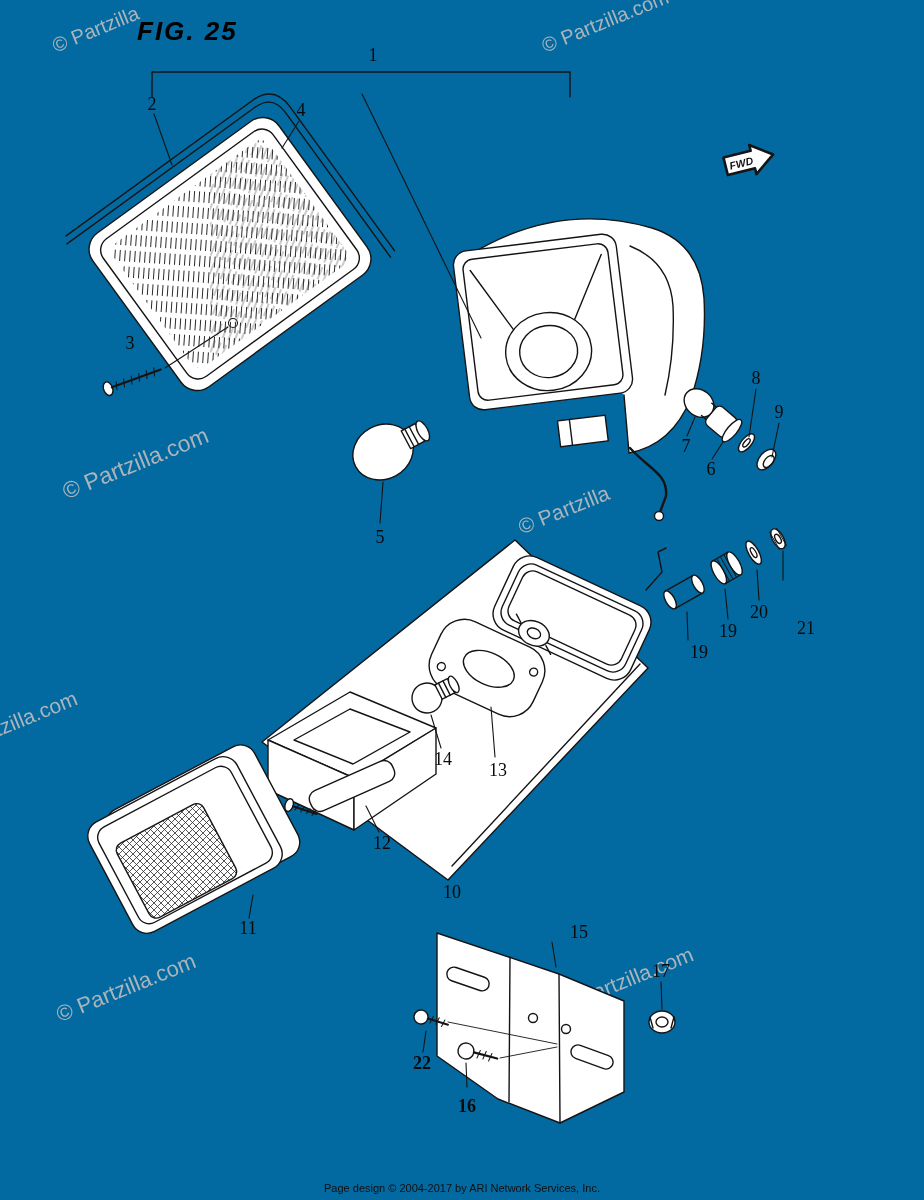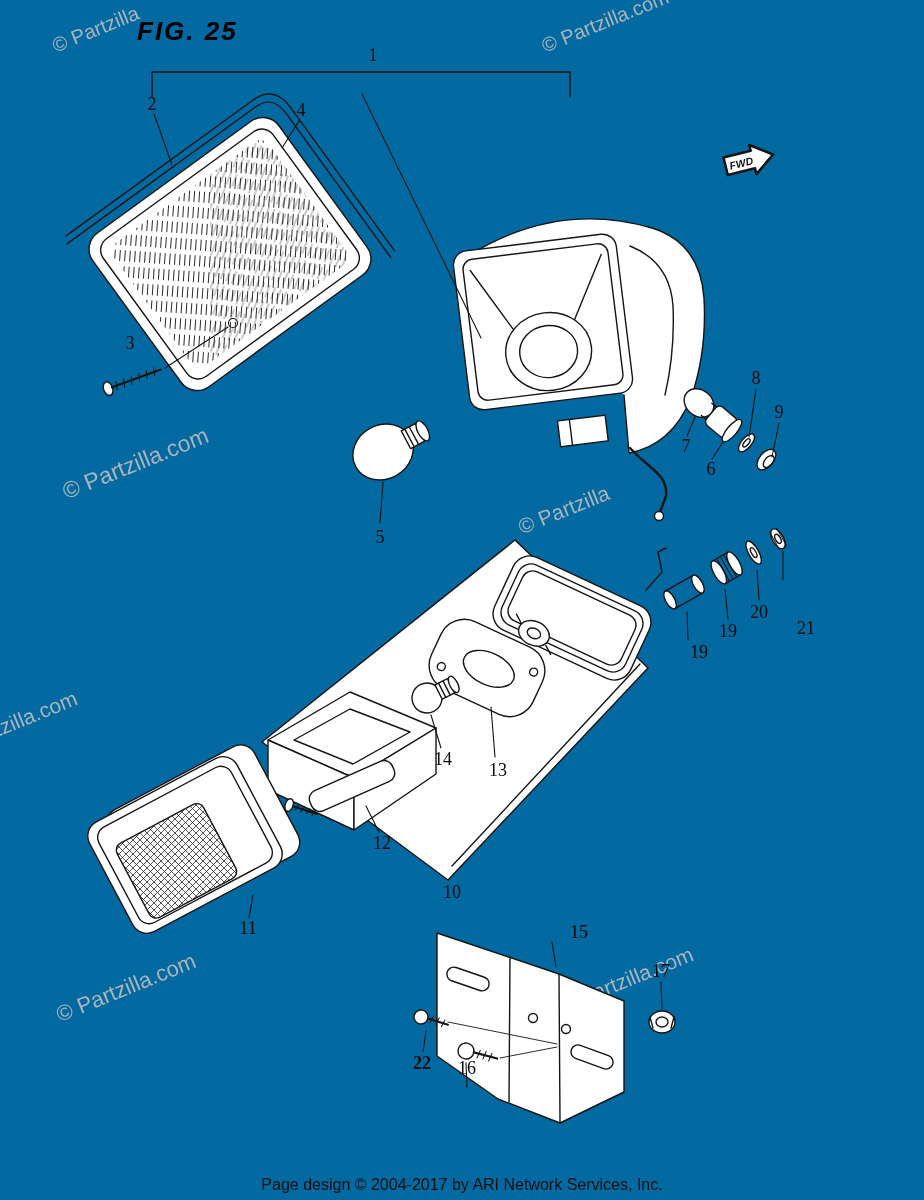--- a/index.html
+++ b/index.html
@@ -10,21 +10,21 @@
   .wm-layer { z-index:0; }
   .diagram-svg { position:absolute; left:0; top:0; z-index:1; }
   .callout-layer { z-index:2; pointer-events:none; }
   .watermark { position:absolute; color:#bdbdbd; opacity:.9; white-space:nowrap;
                font-family:"Liberation Sans", sans-serif; }
   .callout { position:absolute; transform:translate(-50%,-50%);
              font-family:"Liberation Serif", serif; font-size:18px; color:#0a0a0a; }
   .fig-title { position:absolute; left:137px; top:16px; z-index:3;
                font-style:italic; font-weight:bold; font-size:26px; letter-spacing:2px; color:#000; }
   .footer { position:absolute; left:0; right:0; bottom:6px; z-index:3; text-align:center;
-            font-size:16px; color:#101010; font-family:"Liberation Sans", sans-serif; }
+            font-size:11px; color:#101010; font-family:"Liberation Sans", sans-serif; }
 </style>
 </head>
 <body>
 
 <div class="page">
 
   <div class="fig-title">FIG. 25</div>
 
   <div class="wm-layer">
       <div class="watermark" style="left: 50px; top: 18px; font-size: 20px; transform: rotate(-22deg);">© Partzilla</div>
@@ -275,17 +275,17 @@
       <div class="callout" style="left: 759px; top: 612px;">20</div>
       <div class="callout" style="left: 806px; top: 592px; margin-top: 36px;">21</div>
       <div class="callout" style="left: 443px; top: 759px;">14</div>
       <div class="callout" style="left: 498px; top: 770px; text-align: center;">13</div>
       <div class="callout" style="left: 382px; top: 843px;">12</div>
       <div class="callout" style="left: 452px; top: 892px;">10</div>
       <div class="callout" style="left: 248px; top: 928px;">11</div>
       <div class="callout" style="left: 551px; top: 932px; margin-left: 28px;">15</div>
       <div class="callout" style="left: 661px; top: 971px;">17</div>
       <div class="callout" style="left: 422px; top: 1063px; font-weight: bold;">22</div>
-      <div class="callout" style="left: 467px; top: 1068px;">16</div>
+      <div class="callout" style="left: 467px; top: 1106px; font-weight: bold;">16</div>
     </div>
 
   <div class="footer">Page design © 2004-2017 by ARI Network Services, Inc.</div>
 </div>
 
 </body></html>

